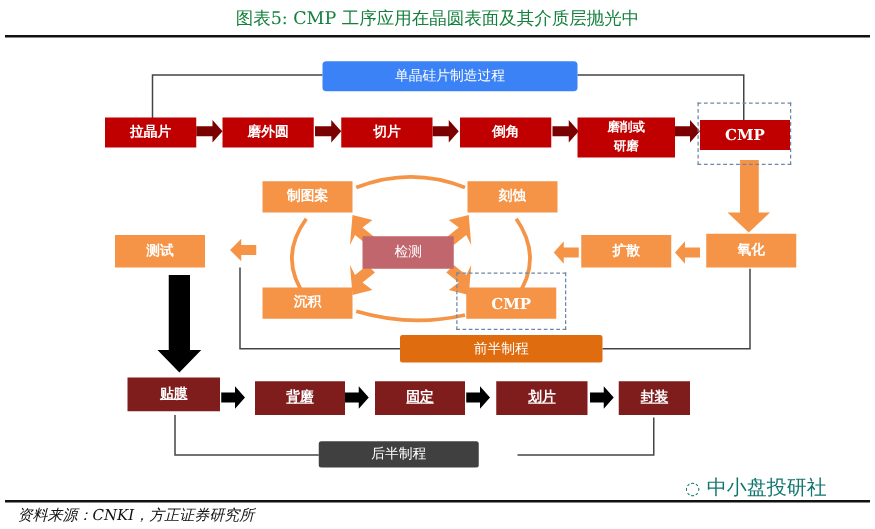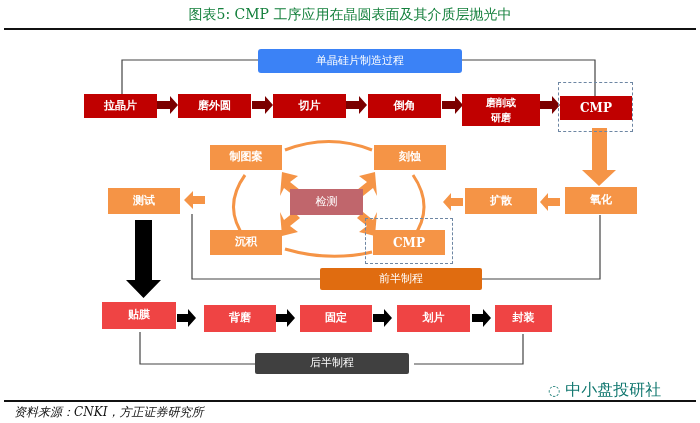--- a/index.html
+++ b/index.html
@@ -6,21 +6,21 @@
   body { width:700px; height:423px; position:relative; overflow:hidden; font-family:"DejaVu Serif", serif; }
   .abs { position:absolute; }
   .title { left:0; top:6px; width:700px; text-align:center; font-size:14px; color:#15803d; }
   .rule { left:4px; width:692px; height:2px; background:#111; }
   .box { position:absolute; display:flex; align-items:center; justify-content:center; color:#fff; font-size:11px; font-weight:bold; text-align:center; line-height:1.5; }
   .red { background:#c00000; }
   .darkred { background:#3b82f6; border-radius:3px; }
   .orange { background:#f59446; }
   .deep-orange { background:#e06c10; border-radius:2px; font-weight:normal; }
   .rose { background:#c0666c; font-weight:normal; }
-  .gray { background:#ef4444; }
+  .gray { background:#7f1d1d;text-decoration:underline; }
   .darkgray { background:#404040; border-radius:2px; font-weight:normal; }
   .dashed { position:absolute; border:1.5px dashed #6d86a3; }
   .source { left:14px; top:404px; font-size:12px; font-style:italic; color:#111; }
   .watermark { left:548px; top:380px; font-size:16px; color:#0f766e; font-family:"DejaVu Sans", sans-serif; }
   svg.overlay { position:absolute; left:0; top:0; }
 </style>
 </head>
 <body>
 
 <div class="abs title">图表5:    CMP 工序应用在晶圆表面及其介质层抛光中</div>
@@ -80,35 +80,35 @@
 <div class="box red" style="left:178px; top:94px; width:73px; height:24px;">磨外圆</div>
 <div class="box red" style="left:273px; top:94px; width:73px; height:24px;">切片</div>
 <div class="box red" style="left:368px; top:94px; width:73px; height:24px;">倒角</div>
 <div class="box red" style="left:462px; top:94px; width:78px; height:32px; white-space:pre-line; font-size:10px;">磨削或
 研磨</div>
 <div class="dashed" style="left:558px; top:82px; width:73px; height:48px;"></div>
 <div class="box red" style="left:560px; top:96px; width:72px; height:24px; font-size:12px;">CMP</div>
 
 <div class="box orange" style="left:565px; top:187px; width:72px; height:27px;">氧化</div>
 <div class="box orange" style="left:465px; top:188px; width:72px; height:26px;">扩散</div>
-<div class="box orange" style="left:108px; top:188px; width:72px; height:26px;">测试</div>
+<div class="box orange" style="left:92px; top:188px; width:72px; height:26px;">测试</div>
 
 <div class="box orange" style="left:210px; top:145px; width:72px; height:25px;">制图案</div>
 <div class="box orange" style="left:374px; top:145px; width:72px; height:25px;">刻蚀</div>
 <div class="dashed" style="left:365px; top:218px; width:86px; height:44px;"></div>
 <div class="box orange" style="left:373px; top:230px; width:72px; height:25px; font-size:12px;">CMP</div>
 <div class="box orange" style="left:210px; top:230px; width:72px; height:25px;">沉积</div>
 <div class="box rose" style="left:290px; top:189px; width:73px; height:26px;">检测</div>
 <div class="box deep-orange" style="left:320px; top:268px; width:162px; height:22px;">前半制程</div>
 
 <div class="box gray" style="left:102px; top:302px; width:74px; height:27px;">贴膜</div>
 <div class="box gray" style="left:204px; top:305px; width:72px; height:27px;">背磨</div>
 <div class="box gray" style="left:300px; top:305px; width:72px; height:27px;">固定</div>
 <div class="box gray" style="left:397px; top:305px; width:73px; height:27px;">划片</div>
 <div class="box gray" style="left:495px; top:305px; width:57px; height:27px;">封装</div>
-<div class="box darkgray" style="left:255px; top:353px; width:154px; height:21px;">后半制程</div>
+<div class="box darkgray" style="left:255px; top:353px; width:128px; height:21px;">后半制程</div>
 
 <div class="abs watermark">
   <span style="font-size:14px;">◌</span>
   <span>中小盘投研社</span>
 </div>
 <div class="abs rule" style="top:400px;"></div>
 <div class="abs source">资料来源：CNKI，方正证券研究所</div>
 
 </body></html>

